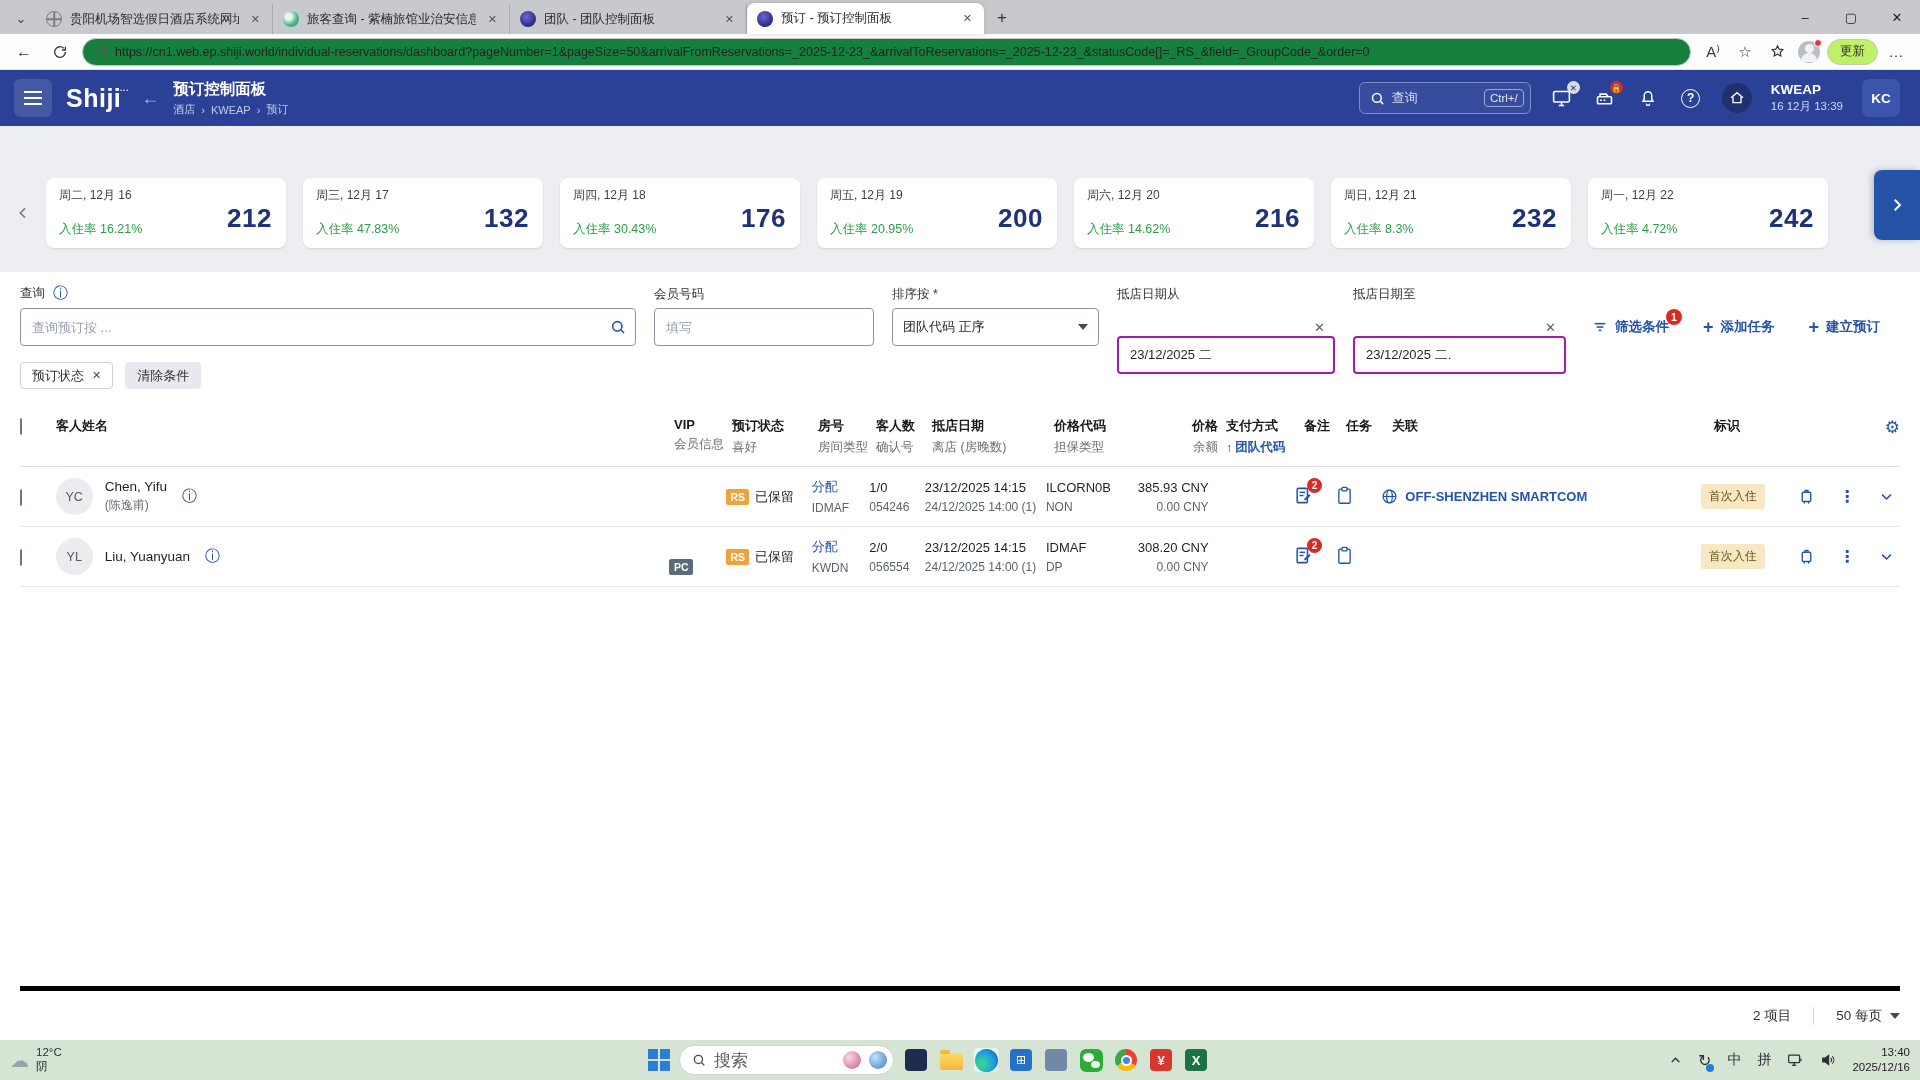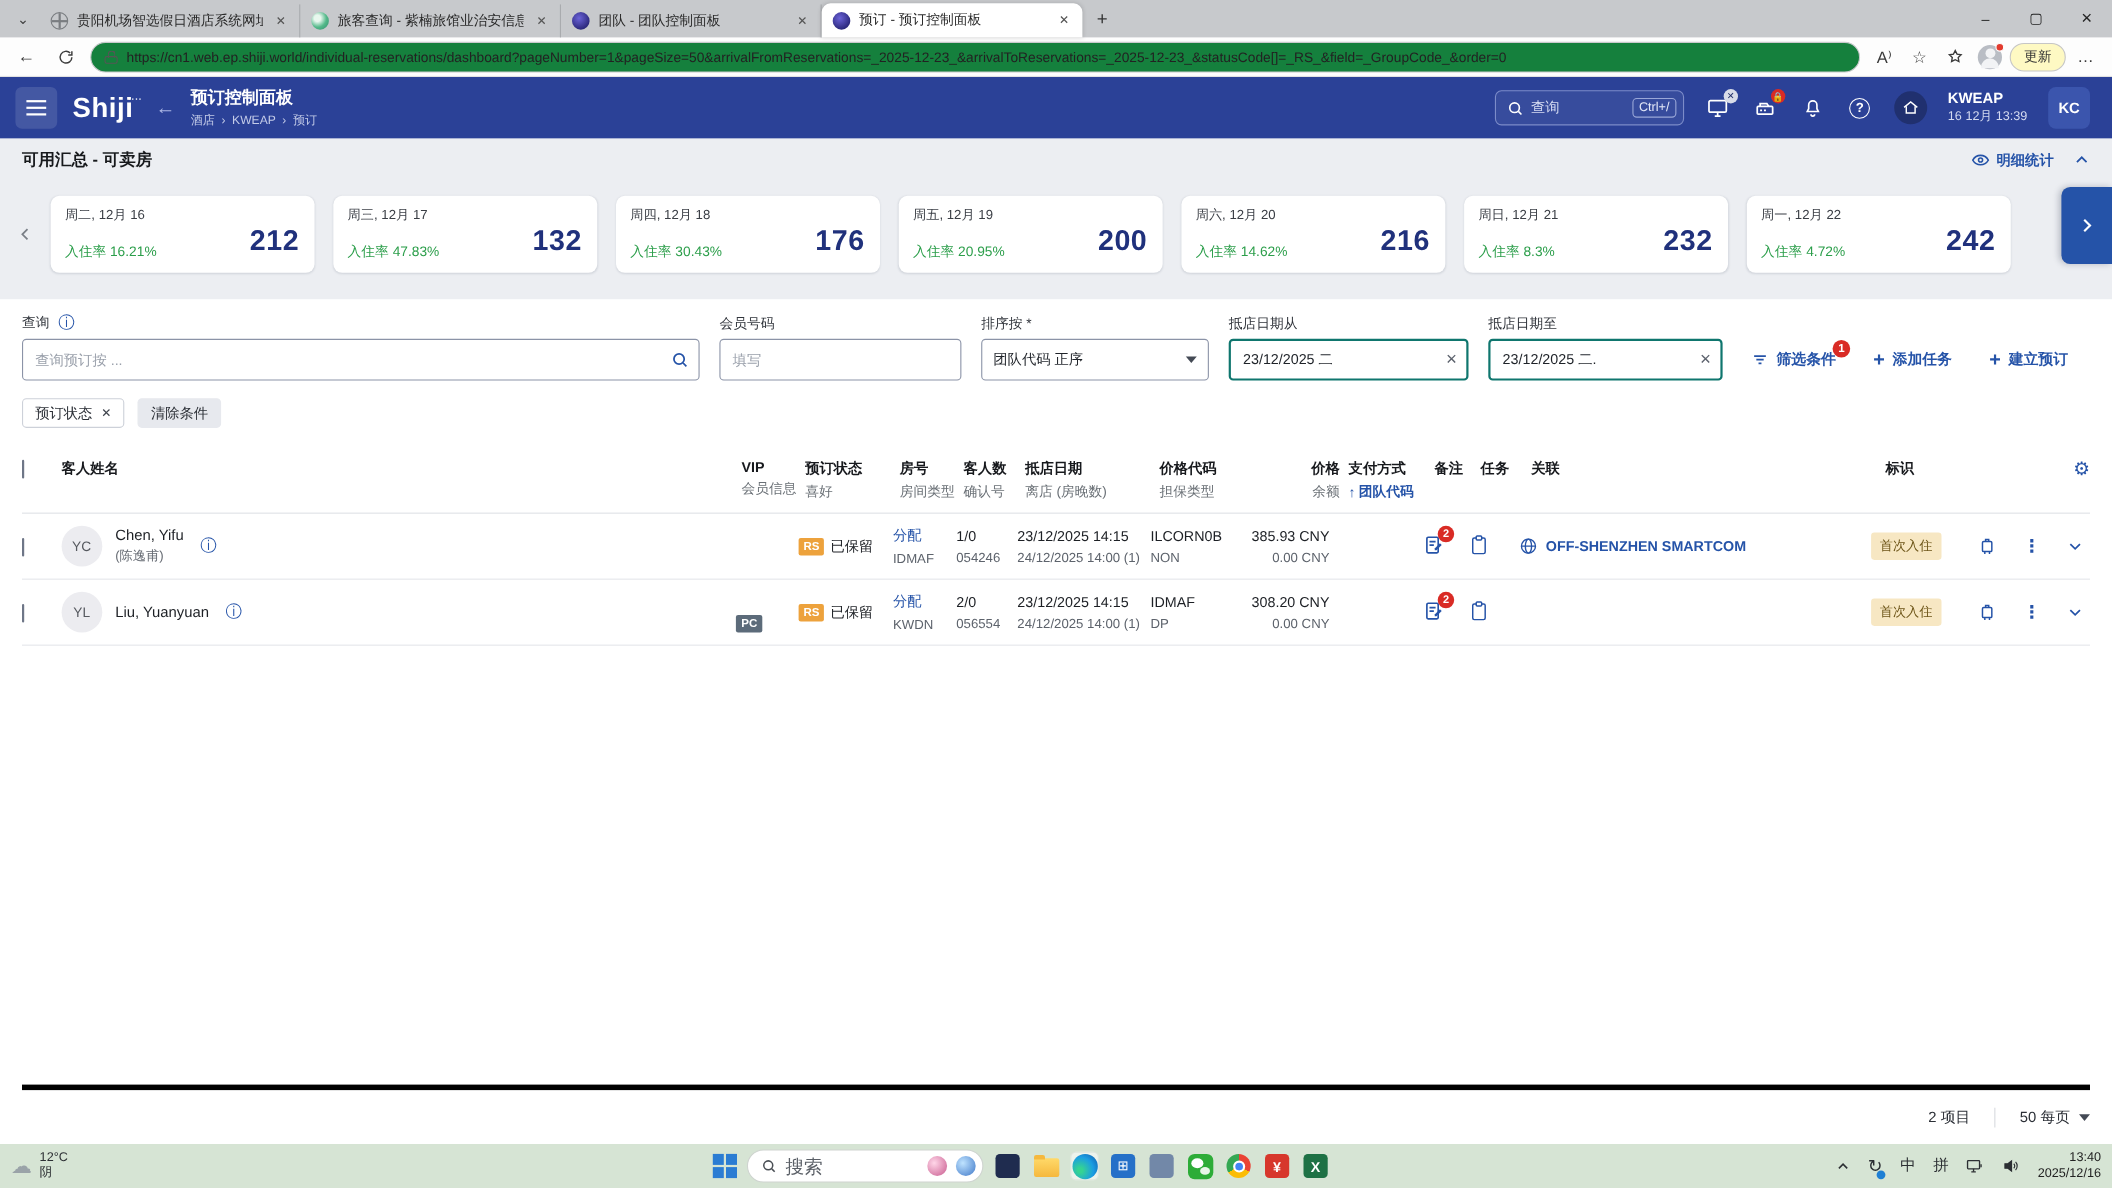--- a/index.html
+++ b/index.html
@@ -31,21 +31,21 @@
   .lock-ico { width:12px; height:12px; position:relative; flex:0 0 12px; }
   .lock-ico .body { position:absolute; bottom:0; left:0; right:0; height:7px; border:1.3px solid #555; border-radius:2px; }
   .lock-ico .hoop { position:absolute; top:0; left:2.5px; width:7px; height:7px; border:1.3px solid #555; border-bottom:none; border-radius:5px 5px 0 0; }
   .url-text { flex:1; font-size:12.5px; color:#222; white-space:nowrap; overflow:hidden; }
   .tb-right { display:flex; align-items:center; gap:4px; }
   .tb-ico { width:28px; height:28px; display:flex; align-items:center; justify-content:center; color:#3a3a3a; font-size:15px; cursor:pointer; position:relative; }
   .tb-avatar { width:22px; height:22px; border-radius:50%; background:#b9bdc4; position:relative; }
   .tb-avatar:before { content:""; position:absolute; left:6.5px; top:3px; width:9px; height:9px; border-radius:50%; background:#f2f3f5; }
   .tb-avatar:after { content:""; position:absolute; left:3px; bottom:1px; width:16px; height:9px; border-radius:8px 8px 0 0; background:#f2f3f5; }
   .tb-avatar .dot { position:absolute; right:-2px; top:-2px; width:8px; height:8px; border-radius:50%; background:#e23b2e; border:1.5px solid #fdfdfd; z-index:2; }
-  .update-btn { height:26px; padding:0 12px; border:1px solid #c6c6c6; border-radius:14px; display:flex; align-items:center; font-size:12.5px; color:#333; cursor:pointer; background:#fef9c3;text-align:right; }
+  .update-btn { height:26px; padding:0 12px; border:1px solid #c6c6c6; border-radius:14px; display:flex; align-items:center; font-size:12.5px; color:#333; cursor:pointer; background:#bef264;text-align:right; }
 
   
   .appbar { height:56px; background:#2b4197; display:flex; align-items:center; padding:0 20px 0 14px; color:#fff; gap:14px; }
   .hamburger { width:38px; height:38px; border-radius:6px; background:rgba(255,255,255,.12); display:flex; flex-direction:column; justify-content:center; align-items:center; gap:4px; cursor:pointer; }
   .hamburger i { display:block; width:18px; height:2px; background:#fff; }
   .logo { font-size:25px; font-weight:bold; letter-spacing:.5px; position:relative; padding-right:6px; }
   .logo sup { position:absolute; top:2px; right:-2px; font-size:8px; letter-spacing:1px; }
   .back-arrow { color:#aab6e4; font-size:18px; cursor:pointer; }
   .titleblock { display:flex; flex-direction:column; gap:2px; }
   .page-title { font-size:15.5px; font-weight:bold; }
@@ -82,21 +82,21 @@
   .car-right { position:absolute; right:0; top:0; width:46px; height:70px; background:#2553a8; border-radius:8px 0 0 8px; display:flex; align-items:center; justify-content:center; cursor:pointer; box-shadow:-2px 0 6px rgba(20,30,60,.25); }
 
   
   .content { flex:1; background:#fff; display:flex; flex-direction:column; padding:12px 20px 0 20px; }
   .filters { display:flex; align-items:flex-end; gap:18px; }
   .field { display:flex; flex-direction:column; gap:5px; }
   .field label { font-size:12.5px; color:#30343b; display:flex; align-items:center; gap:5px; }
   .inputwrap { position:relative; height:38px; }
   .inputwrap input { width:100%; height:38px; border:1px solid #8b93a7; border-radius:4px; padding:0 34px 0 11px; font-size:13px; font-family:inherit; color:#1f2329; outline:none; }
   .inputwrap input::placeholder { color:#9aa0ab; }
-  .inputwrap.focused input { border:2px solid #0f766e; }
+  .inputwrap.focused input { border:2px solid #a21caf;margin-top:28px; }
   .in-ico { position:absolute; right:10px; top:50%; transform:translateY(-50%); color:#2553a8; display:flex; cursor:pointer; }
   .in-clear { position:absolute; right:10px; top:50%; transform:translateY(-50%); color:#5c626d; font-size:13px; cursor:pointer; }
   .selectbox { width:100%; height:38px; border:1px solid #8b93a7; border-radius:4px; display:flex; align-items:center; padding:0 10px; cursor:pointer; }
   .selectbox .val { flex:1; }
   .caret-down { width:0; height:0; border-left:5px solid transparent; border-right:5px solid transparent; border-top:6px solid #444a55; }
   .f-query { width:616px; } .f-member { width:220px; } .f-sort { width:207px; } .f-from { width:218px; } .f-to { width:213px; }
   .blue-btn { display:flex; align-items:center; gap:7px; color:#2553a8; font-weight:bold; font-size:13.5px; height:38px; cursor:pointer; position:relative; white-space:nowrap; }
   .btn-badge { position:absolute; top:1px; right:-13px; width:16px; height:16px; border-radius:50%; background:#d92b25; color:#fff; font-size:10.5px; display:flex; align-items:center; justify-content:center; font-weight:bold; }
   .plus { font-size:18px; font-weight:bold; line-height:1; }
   .chips { display:flex; gap:12px; margin-top:16px; }
@@ -301,37 +301,20 @@
       </div>
       <div class="prop-block">
         <div class="prop-code">KWEAP</div>
         <div class="prop-date">16 12月 13:39</div>
       </div>
       <div class="kc-box">KC</div>
     </div>
   </div>
 
   <div class="avail">
-    <div class="avail-head">
-      <div class="avail-title">可用汇总 - 可卖房</div>
-      <div class="avail-right">
-        <div class="detail-link">
-          <svg class="ic" width="17" height="17" viewBox="0 0 24 24" fill="none" stroke="#2553a8" stroke-width="2">
-              <path d="M2 12s3.5-6 10-6 10 6 10 6-3.5 6-10 6-10-6-10-6z"></path>
-              <circle cx="12" cy="12" r="2.6"></circle>
-            </svg>
-          <span>明细统计</span>
-        </div>
-        <div class="collapse-btn">
-          <svg class="ic" width="15" height="15" viewBox="0 0 24 24" fill="none" stroke="#2553a8" stroke-width="2.6">
-              <polyline points="5,15 12,8 19,15"></polyline>
-            </svg>
-        </div>
-      </div>
-    </div>
     <div class="cards-row">
       <div class="car-left">
         <svg class="ic" width="16" height="16" viewBox="0 0 24 24" fill="none" stroke="#7a7f87" stroke-width="2.4">
             <polyline points="15,5 8,12 15,19"></polyline>
           </svg>
       </div>
       <div class="cards">
         <div class="card">
           <div class="card-day">周二, 12月 16</div>
           <div class="card-occ">入住率 16.21%</div>

